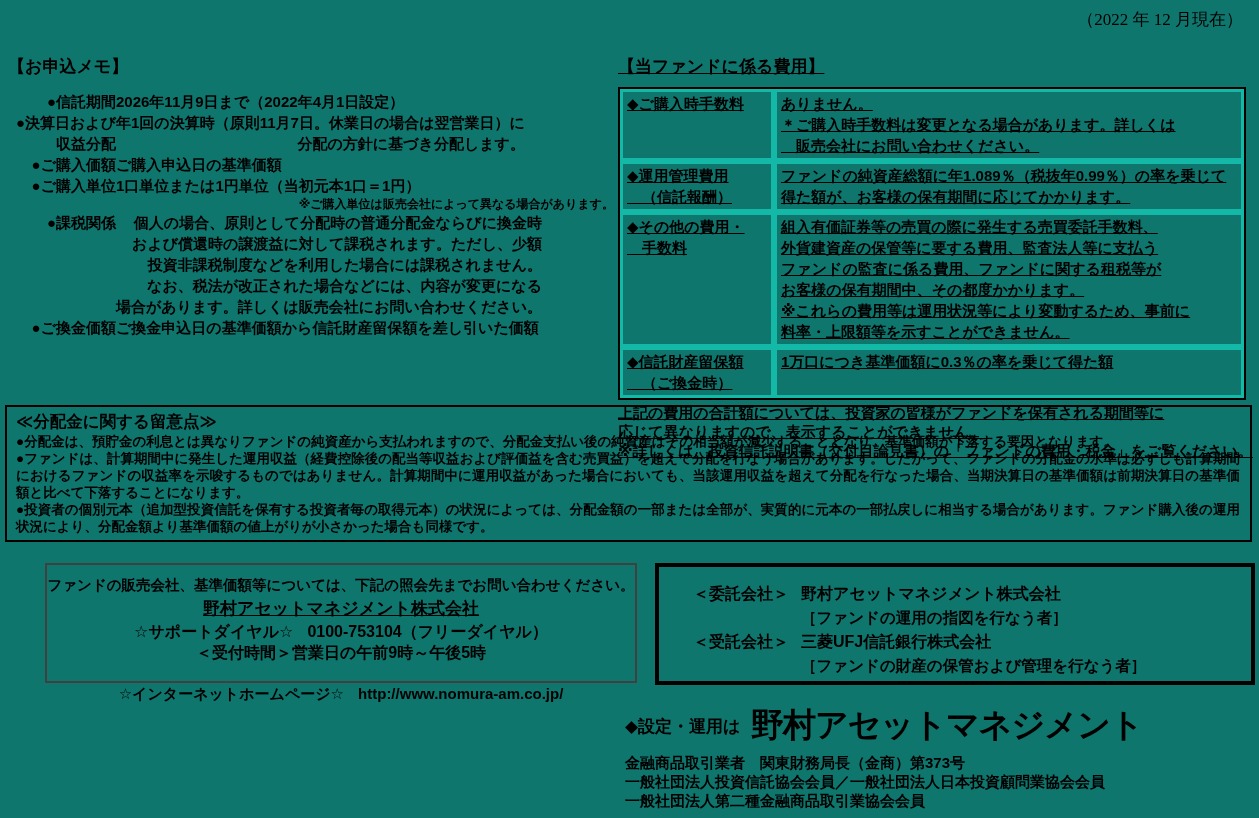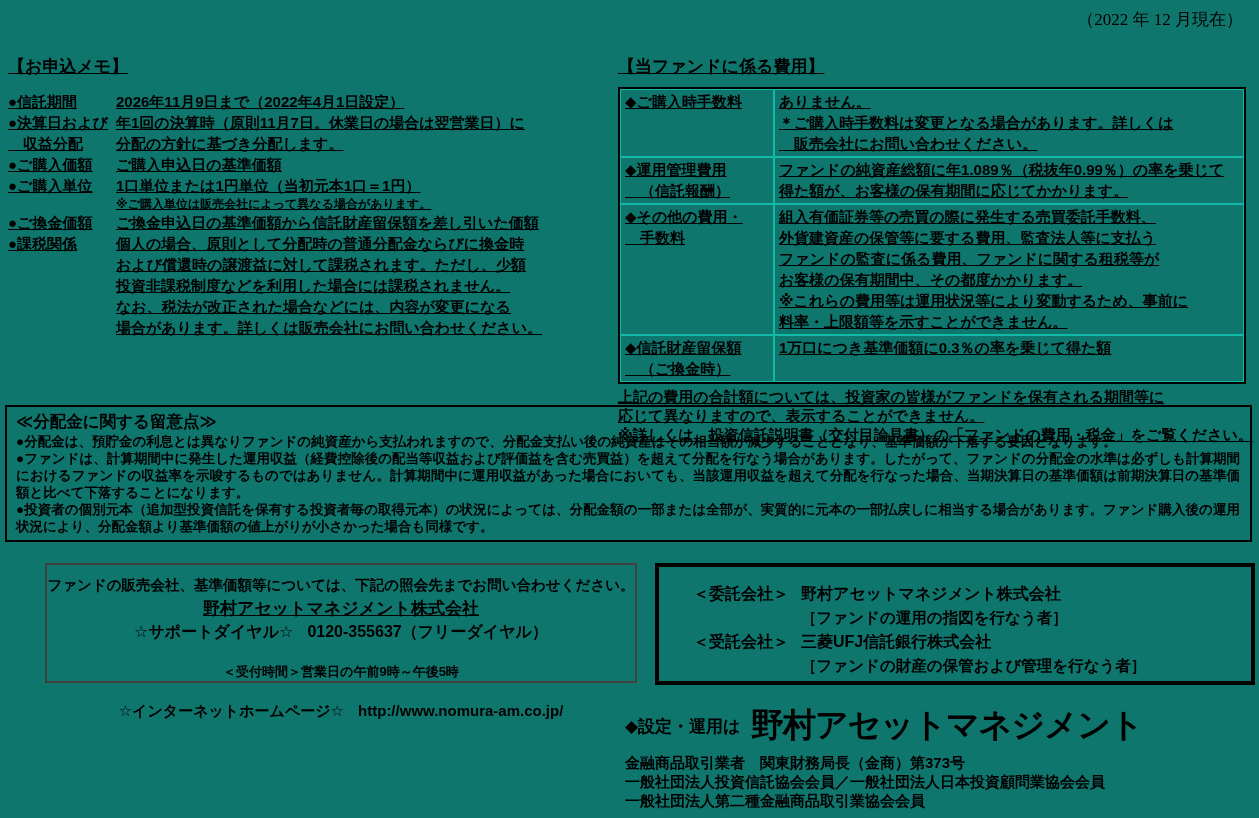--- a/index.html
+++ b/index.html
@@ -8,35 +8,35 @@
     position:relative; width:1259px; height:818px; background:#0f766e;
     color:#000; overflow:hidden; font-weight:700;
   }
   .date-note {
     position:absolute; top:8px; right:16px; font-size:17px; font-weight:400;
     font-family:"Liberation Serif","DejaVu Serif",serif;
   }
   h2.sec-title { font-size:17px; font-weight:700; }
 
   
-  .memo { position:absolute; left:8px; top:55px; width:606px;text-decoration:underline; }
-  .memo .rows { margin-top:13px; }
+  .memo { position:absolute; left:8px; top:55px; width:606px; }
+  .memo .rows { margin-top:13px;text-align:right; }
   .memo-row { display:flex; font-size:15px; line-height:21px; }
   .memo-label { width:108px; flex:0 0 108px; white-space:pre-line; }
   .memo-value { white-space:pre-line; }
   .memo-note { font-size:12px; line-height:16px; margin-left:108px; }
 
   
   .fees { position:absolute; left:618px; top:55px; width:638px;text-decoration:underline; }
   .fees table {
     border-collapse:separate; border-spacing:0; margin-top:9px;
     border:2px solid #000; width:628px;
   }
   .fees td {
-    border:1px solid #14b8a6; vertical-align:top; padding:1px 5px 2px 4px;
+    border:3px solid #14b8a6; vertical-align:top; padding:1px 5px 2px 4px;
     font-size:15px; line-height:21px; font-weight:700; white-space:pre-line;
   }
   .fees td.fee-label { width:154px; }
   .fees-footnote { margin-top:3px; font-size:15px; line-height:19px; white-space:pre-line; }
 
   
   .dist-box {
     position:absolute; left:5px; top:405px; width:1247px; min-height:128px;
     border:2px solid #000; padding:3px 10px 5px 9px;
   }
@@ -44,21 +44,21 @@
   .dist-box p { font-size:13.5px; font-weight:700; line-height:17px; text-align:justify; }
 
   
   .contact-box {
     position:absolute; left:45px; top:563px; width:592px; height:120px;
     border:2px solid #404040; text-align:center; padding-top:11px;
   }
   .contact-line1 { font-size:14.5px; }
   .contact-company { font-size:17px; text-decoration:underline; margin-top:2px; }
   .contact-dial { font-size:16px; margin-top:2px; }
-  .contact-hours { font-size:13px; margin-top:20px; }
+  .contact-hours { font-size:16px; margin-top:0; }
   .contact-home { font-size:15px; margin-top:21px; }
   .sp { display:inline-block; width:14px; }
 
   
   .companies-box {
     position:absolute; left:655px; top:563px; width:600px; height:122px;
     border:4px solid #000000; padding:15px 0 0 34px;
   }
   .company-entry { display:flex; }
   .company-role { width:108px; flex:0 0 108px; font-size:16px; line-height:24px; }
@@ -95,30 +95,30 @@
       <div class="memo-row">
         <div class="memo-label">●ご購入価額</div>
         <div class="memo-value">ご購入申込日の基準価額</div>
       </div>
       <div class="memo-row">
         <div class="memo-label">●ご購入単位</div>
         <div class="memo-value">1口単位または1円単位（当初元本1口＝1円）</div>
       </div>
       <div class="memo-note">※ご購入単位は販売会社によって異なる場合があります。</div>
       <div class="memo-row">
-        <div class="memo-label">●ご換金価額</div>
-        <div class="memo-value">ご換金申込日の基準価額から信託財産留保額を差し引いた価額</div>
-      </div>
-      <div class="memo-row">
         <div class="memo-label">●課税関係</div>
         <div class="memo-value">個人の場合、原則として分配時の普通分配金ならびに換金時
 および償還時の譲渡益に対して課税されます。ただし、少額
 投資非課税制度などを利用した場合には課税されません。
 なお、税法が改正された場合などには、内容が変更になる
 場合があります。詳しくは販売会社にお問い合わせください。</div>
+      </div>
+      <div class="memo-row">
+        <div class="memo-label">●ご換金価額</div>
+        <div class="memo-value">ご換金申込日の基準価額から信託財産留保額を差し引いた価額</div>
       </div>
     </div>
   </section>
 
   <section class="fees">
     <h2 class="sec-title">【当ファンドに係る費用】</h2>
     <table>
       <tbody>
         <tr>
           <td class="fee-label">◆ご購入時手数料</td>
@@ -158,21 +158,21 @@
     <div class="dist-title">≪分配金に関する留意点≫</div>
     <p>●分配金は、預貯金の利息とは異なりファンドの純資産から支払われますので、分配金支払い後の純資産はその相当額が減少することとなり、基準価額が下落する要因となります。</p>
     <p>●ファンドは、計算期間中に発生した運用収益（経費控除後の配当等収益および評価益を含む売買益）を超えて分配を行なう場合があります。したがって、ファンドの分配金の水準は必ずしも計算期間におけるファンドの収益率を示唆するものではありません。計算期間中に運用収益があった場合においても、当該運用収益を超えて分配を行なった場合、当期決算日の基準価額は前期決算日の基準価額と比べて下落することになります。</p>
     <p>●投資者の個別元本（追加型投資信託を保有する投資者毎の取得元本）の状況によっては、分配金額の一部または全部が、実質的に元本の一部払戻しに相当する場合があります。ファンド購入後の運用状況により、分配金額より基準価額の値上がりが小さかった場合も同様です。</p>
   </section>
 
   <div class="contact-box">
     <div class="contact-line1">ファンドの販売会社、基準価額等については、下記の照会先までお問い合わせください。</div>
     <div class="contact-company">野村アセットマネジメント株式会社</div>
     <div class="contact-dial">
-      <span>☆サポートダイヤル☆</span><span class="sp"></span><span>0120-355637（フリーダイヤル）</span>
+      <span>☆サポートダイヤル☆</span><span class="sp"></span><span>0100-753104（フリーダイヤル）</span>
     </div>
     <div class="contact-hours">＜受付時間＞営業日の午前9時～午後5時</div>
     <div class="contact-home">
       <span>☆インターネットホームページ☆</span><span class="sp"></span><span>http://www.nomura-am.co.jp/</span>
     </div>
   </div>
 
   <div class="companies-box">
     <div class="company-entry">
       <div class="company-role">＜委託会社＞</div>

